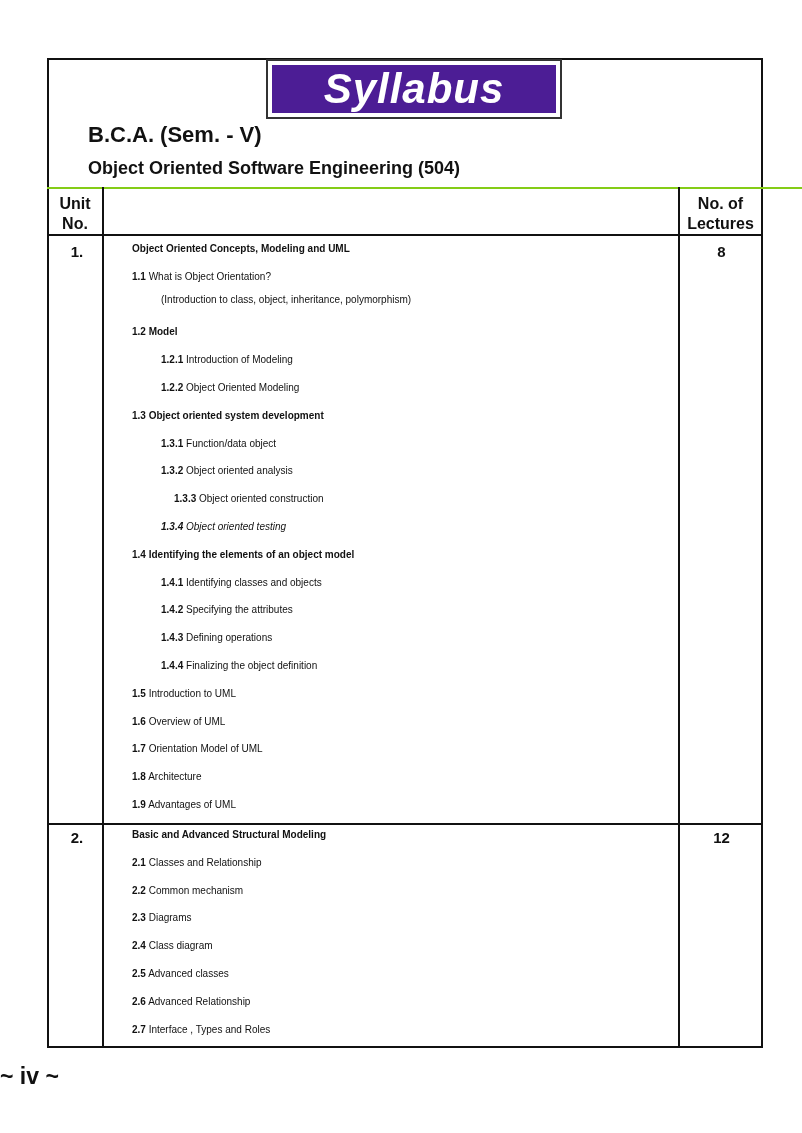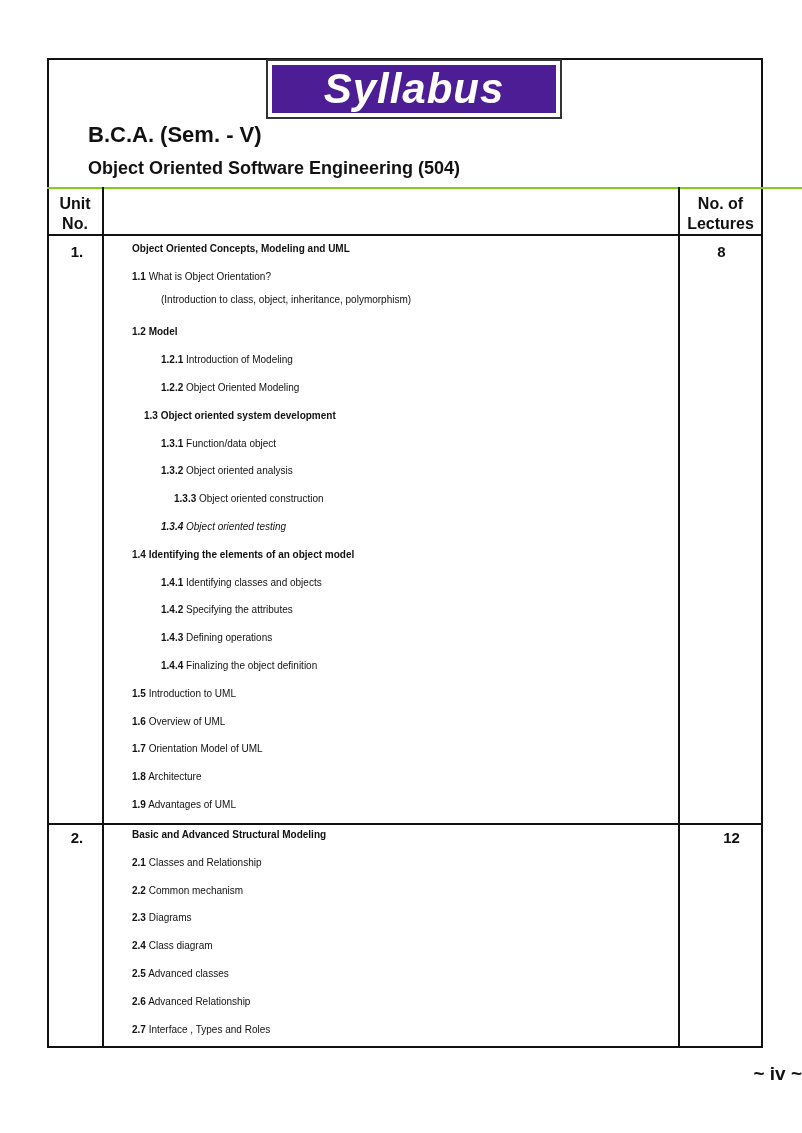--- a/index.html
+++ b/index.html
@@ -33,21 +33,21 @@
   .vline { position: absolute; width: 2px; background: #111; }
   .hline { position: absolute; left: 47px; width: 716px; height: 2px; background: #111; }
   .unit-num { position: absolute; left: 49px; width: 56px; text-align: center; font-weight: bold; font-size: 15px; }
   .lect-num { position: absolute; left: 680px; width: 83px; text-align: center; font-weight: bold; font-size: 15px; }
   .line { position: absolute; font-size: 10px; white-space: nowrap; }
   .l0 { left: 132px; font-weight: bold; }
   .l1 { left: 132px; }
   .l2 { left: 161px; }
   .num { font-weight: bold; }
   .bold { font-weight: bold; }
-  .footer { position: absolute; left: 0; width: 802px; top: 1063px; text-align: right; font-weight: bold; font-size: 19px; }
+  .footer { position: absolute; left: 0; width: 802px; top: 1063px; text-align: left; font-weight: bold; font-size: 23px; }
 </style>
 </head>
 <body>
 
 <div class="page-frame"></div>
 
 <div class="title-banner">
   <div class="title-banner-inner">Syllabus</div>
 </div>
 
@@ -66,37 +66,37 @@
 
 <div id="rows">
     <div class="unit-num" style="top: 243px;">1.</div>
     <div class="lect-num" style="top: 243px;">8</div>
     <div class="line l0" style="top: 243px;">Object Oriented Concepts, Modeling and UML</div>
     <div class="line l1" style="top: 270.8px;"><span class="num">1.1</span><span> What is Object Orientation?</span></div>
     <div class="line l2" style="top: 294px;"><span class="num"></span><span>(Introduction to class, object, inheritance, polymorphism)</span></div>
     <div class="line l1" style="top: 326.4px;"><span class="num">1.2</span><span class="bold"> Model</span></div>
     <div class="line l2" style="top: 354.2px;"><span class="num">1.2.1</span><span> Introduction of Modeling</span></div>
     <div class="line l2" style="top: 382px;"><span class="num">1.2.2</span><span> Object Oriented Modeling</span></div>
-    <div class="line l1" style="top: 409.8px; margin-left: 12px;"><span class="num">1.3</span><span class="bold"> Object oriented system development</span></div>
+    <div class="line l1" style="top: 409.8px;"><span class="num">1.3</span><span class="bold"> Object oriented system development</span></div>
     <div class="line l2" style="top: 437.6px;"><span class="num">1.3.1</span><span> Function/data object</span></div>
     <div class="line l2" style="top: 465.4px;"><span class="num">1.3.2</span><span> Object oriented analysis</span></div>
     <div class="line l2" style="top: 493.2px; margin-left: 13px;"><span class="num">1.3.3</span><span> Object oriented construction</span></div>
     <div class="line l2" style="top: 521px; font-style: italic;"><span class="num">1.3.4</span><span> Object oriented testing</span></div>
     <div class="line l1" style="top: 548.8px;"><span class="num">1.4</span><span class="bold"> Identifying the elements of an object model</span></div>
     <div class="line l2" style="top: 576.6px;"><span class="num">1.4.1</span><span> Identifying classes and objects</span></div>
     <div class="line l2" style="top: 604.4px;"><span class="num">1.4.2</span><span> Specifying the attributes</span></div>
     <div class="line l2" style="top: 632.2px;"><span class="num">1.4.3</span><span> Defining operations</span></div>
     <div class="line l2" style="top: 660px;"><span class="num">1.4.4</span><span> Finalizing the object definition</span></div>
     <div class="line l1" style="top: 687.8px;"><span class="num">1.5</span><span> Introduction to UML</span></div>
     <div class="line l1" style="top: 715.6px;"><span class="num">1.6</span><span> Overview of UML</span></div>
     <div class="line l1" style="top: 743.4px;"><span class="num">1.7</span><span> Orientation Model of UML</span></div>
     <div class="line l1" style="top: 771.2px;"><span class="num">1.8</span><span> Architecture</span></div>
     <div class="line l1" style="top: 799px; text-align: center;"><span class="num">1.9</span><span> Advantages of UML</span></div>
     <div class="unit-num" style="top: 829px;">2.</div>
-    <div class="lect-num" style="top: 829px; padding-left: 10px;">12</div>
+    <div class="lect-num" style="top: 829px;">12</div>
     <div class="line l0" style="top: 829px;">Basic and Advanced Structural Modeling</div>
     <div class="line l1" style="top: 856.8px;"><span class="num">2.1</span><span> Classes and Relationship</span></div>
     <div class="line l1" style="top: 884.6px;"><span class="num">2.2</span><span> Common mechanism</span></div>
     <div class="line l1" style="top: 912.4px;"><span class="num">2.3</span><span> Diagrams</span></div>
     <div class="line l1" style="top: 940.2px;"><span class="num">2.4</span><span> Class diagram</span></div>
     <div class="line l1" style="top: 968px;"><span class="num">2.5</span><span> Advanced classes</span></div>
     <div class="line l1" style="top: 995.8px;"><span class="num">2.6</span><span> Advanced Relationship</span></div>
     <div class="line l1" style="top: 1023.6px;"><span class="num">2.7</span><span> Interface , Types and Roles</span></div>
   </div>
 

